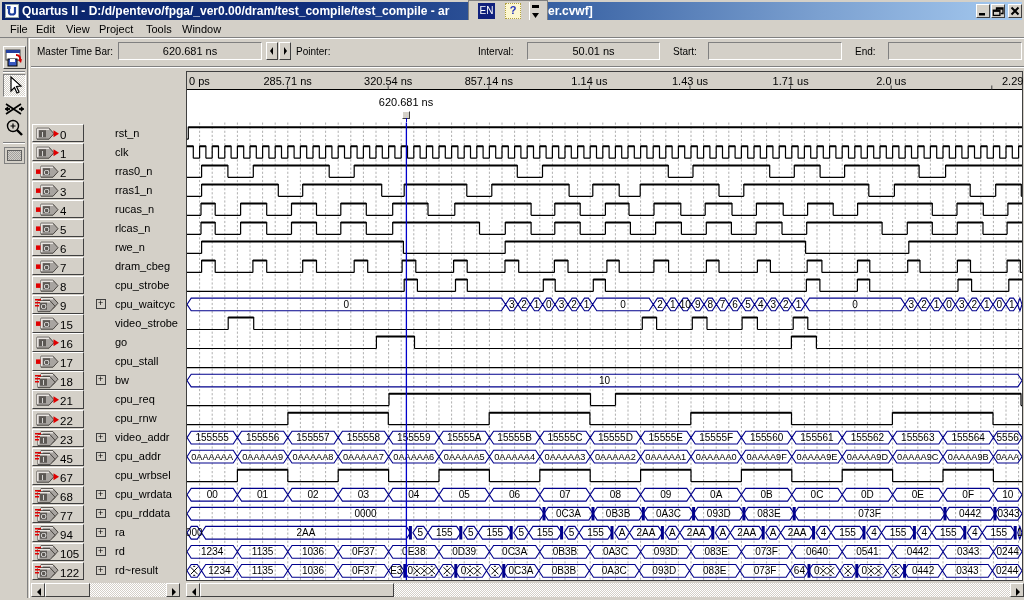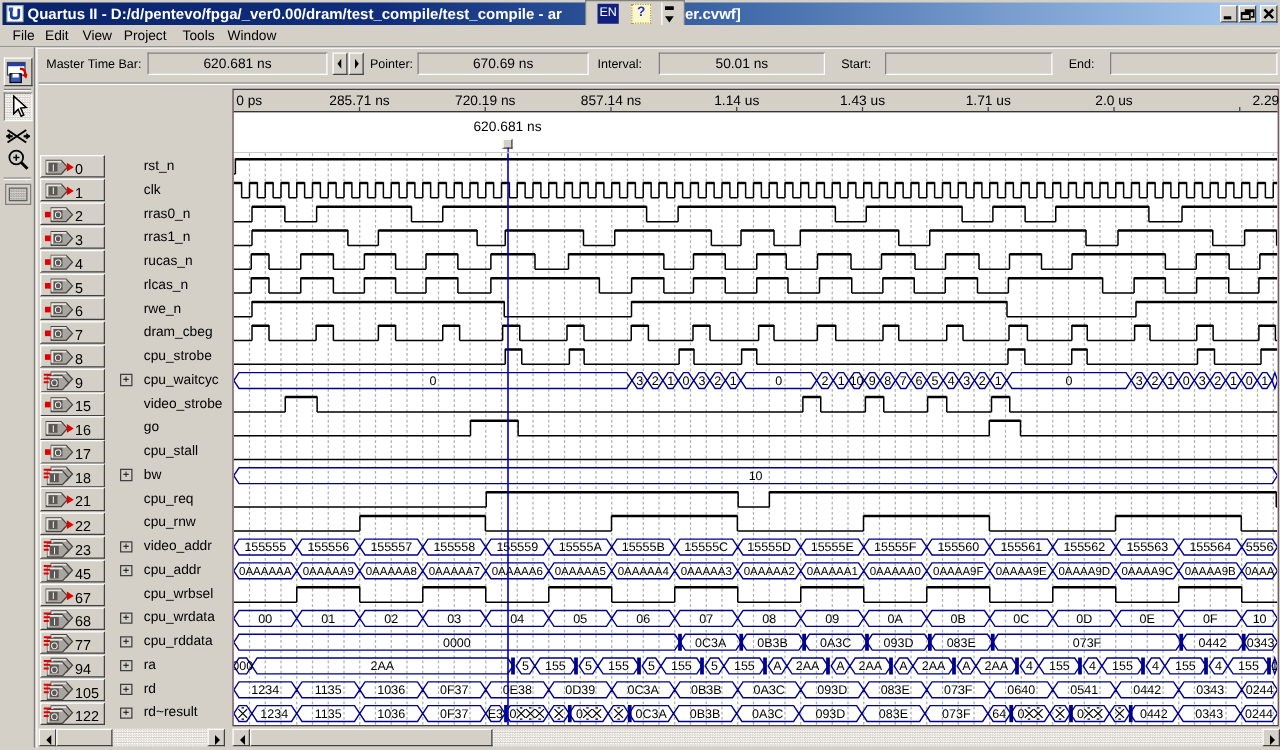--- a/index.html
+++ b/index.html
@@ -116,21 +116,20 @@
   <div id="toolrow">
     <div class="tlabel" style="left:6px">Master Time Bar:</div>
     <div class="tfield" style="left:87px;width:144px">620.681 ns</div>
     <div class="abs btn3d" style="left:235px;top:3px;width:12px;height:18px"><svg width="10" height="16">
           <path d="M6 4 L3 8 L6 12 Z" fill="#000"></path>
         </svg></div>
     <div class="abs btn3d" style="left:248px;top:3px;width:12px;height:18px"><svg width="10" height="16">
           <path d="M4 4 L7 8 L4 12 Z" fill="#000"></path>
         </svg></div>
     <div class="tlabel" style="left:265px">Pointer:</div>
-    <div class="tfield" style="left:303px;width:137px">670.69 ns</div>
     <div class="tlabel" style="left:447px">Interval:</div>
     <div class="tfield" style="left:496px;width:133px">50.01 ns</div>
     <div class="tlabel" style="left:642px">Start:</div>
     <div class="tfield" style="left:677px;width:134px"></div>
     <div class="tlabel" style="left:824px">End:</div>
     <div class="tfield" style="left:857px;width:134px"></div>
   </div>
   <div class="iconcell" style="left:31.5px;top:124px"><svg width="52" height="18" viewBox="0 0 52 18">
         <polygon points="4,3.2 16,3.2 21,8.7 16,14.2 4,14.2" fill="#a8a4a0" stroke="#484440" stroke-width="1"></polygon>
         <path d="M4.7 13.2 L4.7 4.2 L16 4.2" stroke="#e8e4e0" stroke-width="1.4" fill="none"></path>
@@ -389,21 +388,21 @@
         <text x="10.6" y="13" font-size="7.5" fill="#fff" text-anchor="middle" font-family="Liberation Sans,sans-serif">O</text>
         <path d="M2 3.7 h6 M2 6.7 h5 M2 9.7 h4" stroke="#e00000" stroke-width="1.6" fill="none"></path>
         <text x="27" y="14" font-size="11.5" fill="#000" font-family="Liberation Sans,sans-serif">122</text>
       </svg></div>
     <div class="plusbox" style="left:96px;top:565.7px">+</div>
     <div class="signame" style="left:115px;top:564.2px">rd~result</div>
   <div id="wavepanel">
     <div id="tlband">
         <div class="tlab" style="left:2px;text-align:left">0 ps</div>
         <div class="tlab" style="left:100.6px;transform:translateX(-50%)">285.71 ns</div>
-        <div class="tlab" style="left:201.2px;transform:translateX(-50%)">720.19 ns</div>
+        <div class="tlab" style="left:201.2px;transform:translateX(-50%)">320.54 ns</div>
         <div class="tlab" style="left:301.8px;transform:translateX(-50%)">857.14 ns</div>
         <div class="tlab" style="left:402.4px;transform:translateX(-50%)">1.14 us</div>
         <div class="tlab" style="left:503px;transform:translateX(-50%)">1.43 us</div>
         <div class="tlab" style="left:603.6px;transform:translateX(-50%)">1.71 us</div>
         <div class="tlab" style="left:704.2px;transform:translateX(-50%)">2.0 us</div>
         <div class="tlab" style="left:833px;transform:translateX(-50%)">2.29 us</div>
         <svg class="abs" style="left:0;top:0" width="835" height="18" viewBox="0 0 835 18">
           <path d="M100.6 13.5V17.5 M201.2 13.5V17.5 M301.8 13.5V17.5 M402.4 13.5V17.5 M503 13.5V17.5 M603.6 13.5V17.5 M704.2 13.5V17.5 M804.8 13.5V17.5" stroke="#404040" stroke-width="1" fill="none"></path>
         </svg>
       </div>

